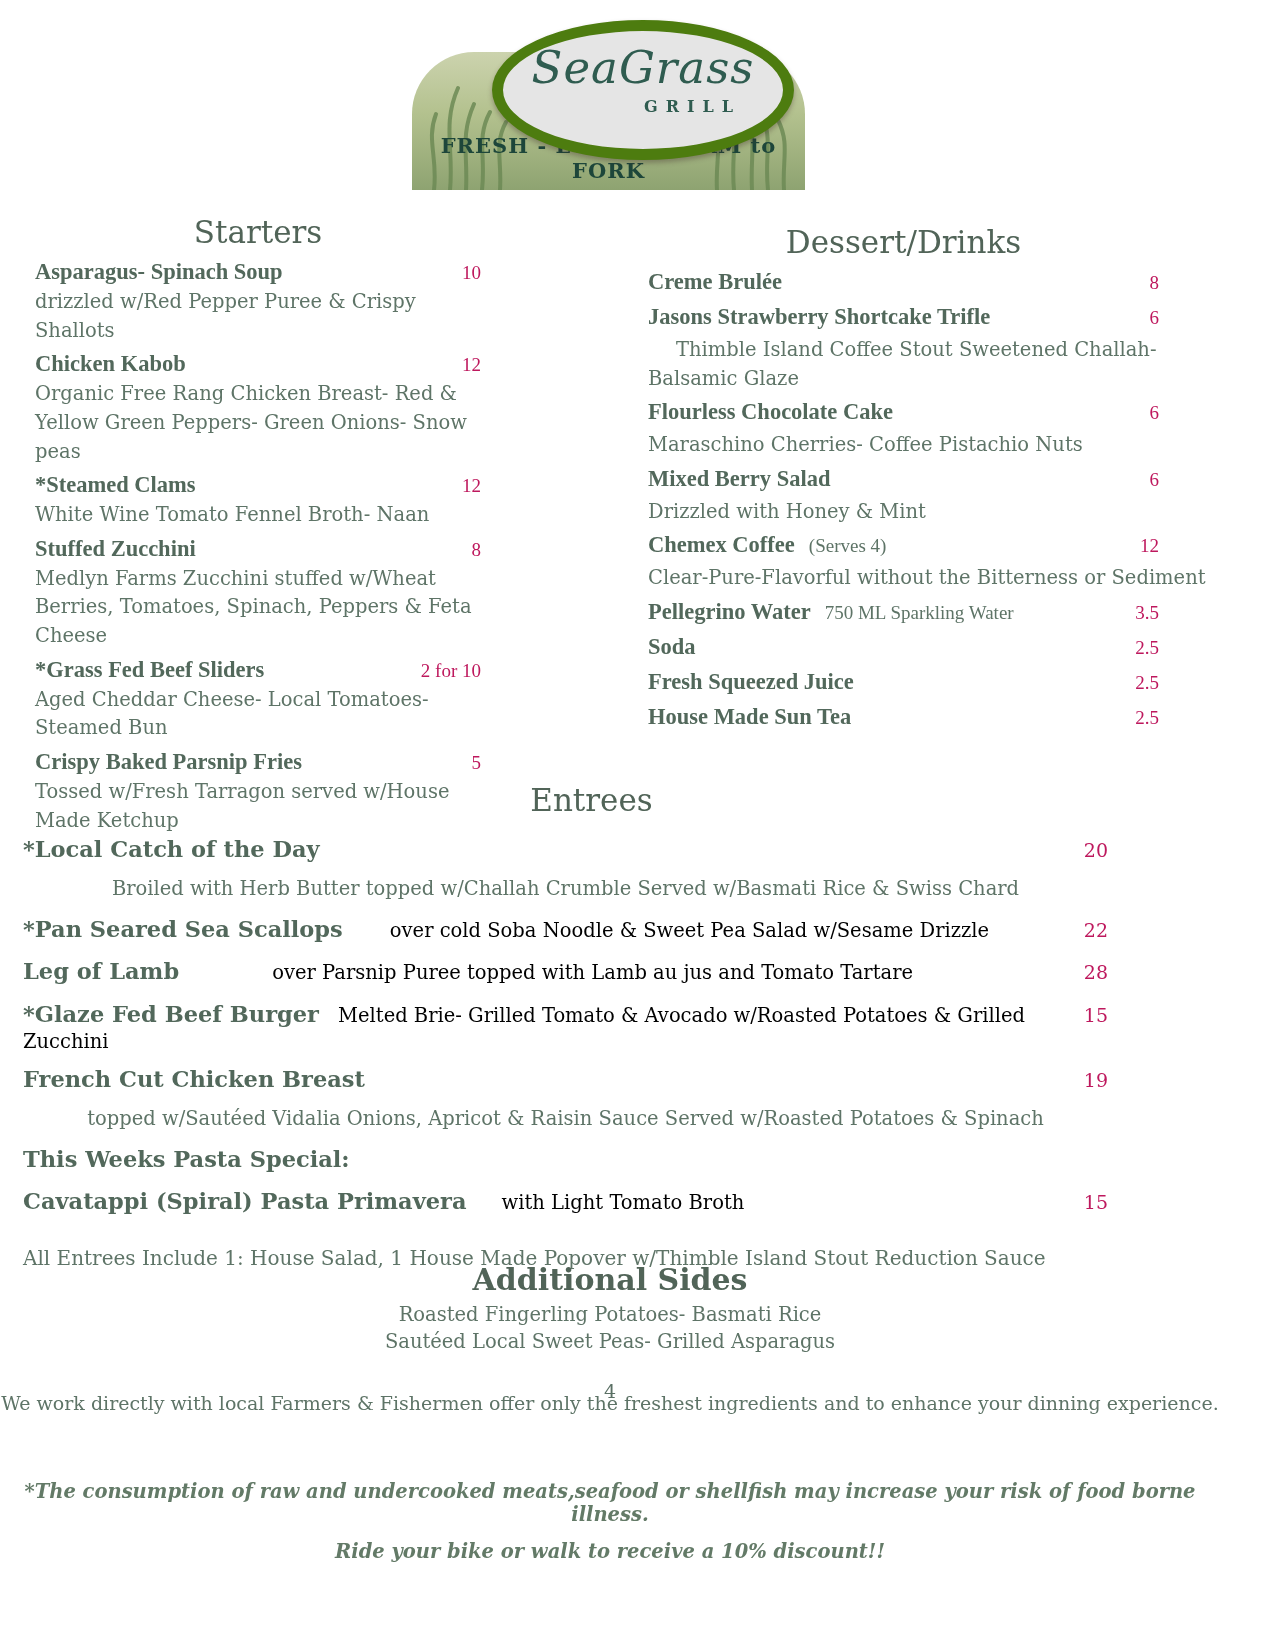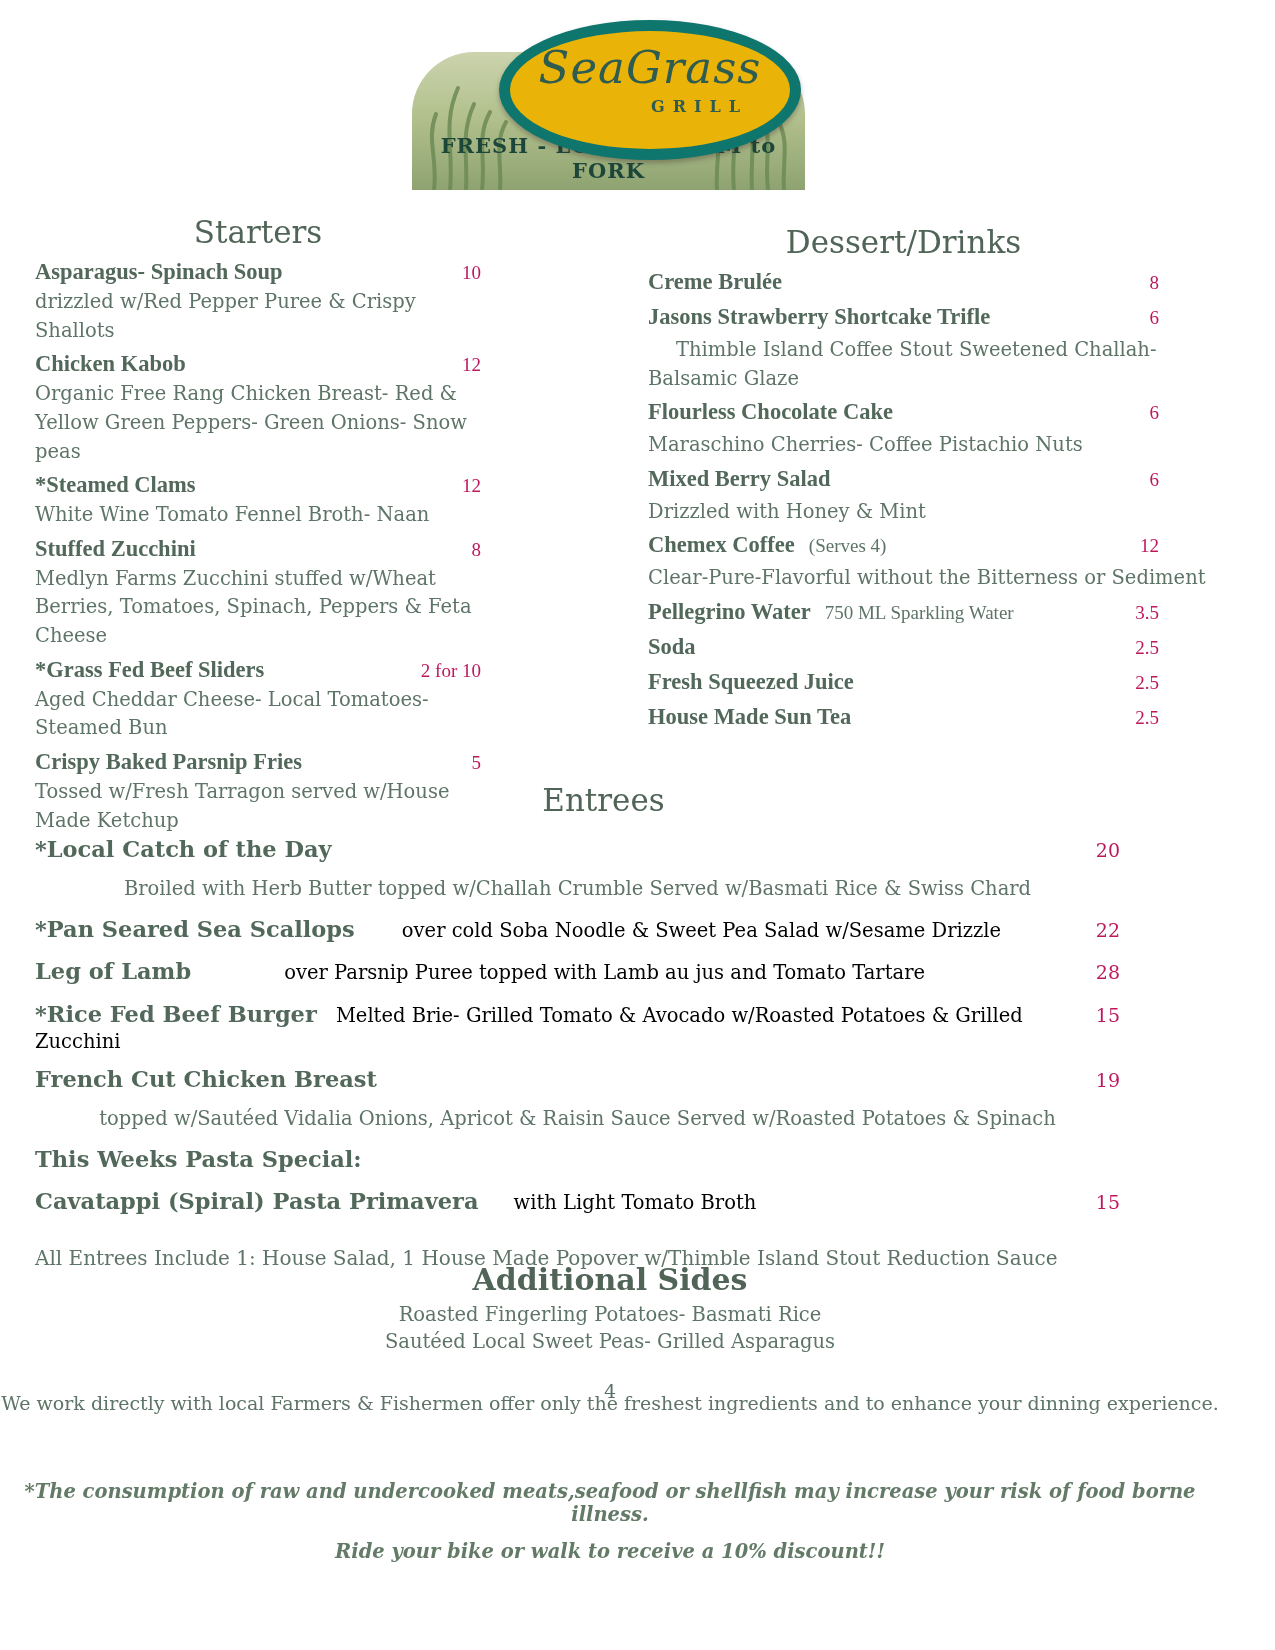--- a/index.html
+++ b/index.html
@@ -7,22 +7,22 @@
         font-family:"DejaVu Serif",serif;color:#5e7467;overflow:hidden;}
 
   
   .logo{position:absolute;left:412px;top:22px;width:393px;height:170px;}
   .logo-bg{position:absolute;left:0;top:30px;width:393px;height:138px;
            background:linear-gradient(180deg,#ccd3ae 0%,#b3c18e 45%,#8ea371 100%);
            border-radius:62px 62px 0 0;overflow:hidden;}
   .grass{position:absolute;left:0;top:0;}
   .logo-tagline{position:absolute;left:0;right:0;bottom:7px;text-align:center;
                 font-size:21px;font-weight:bold;letter-spacing:1px;color:#1d463a;}
-  .logo-oval{position:absolute;left:87px;top:-2px;width:280px;height:118px;
-             background:#eab308;border:11px solid #0f766e;border-radius:50%;
+  .logo-oval{position:absolute;left:80px;top:-2px;width:280px;height:118px;
+             background:#e5e5e5;border:11px solid #4d7c0f;border-radius:50%;
              box-shadow:0 3px 5px rgba(60,40,40,.35);}
   .logo-brand{position:absolute;left:0;right:0;top:14px;text-align:center;
               font-size:45px;font-style:italic;color:#2f5c50;letter-spacing:1px;line-height:1;}
   .logo-sub{position:absolute;right:42px;top:66px;font-size:16px;font-weight:bold;
             letter-spacing:8px;color:#2f5c50;}
 
   
   .sec-title{margin:0 0 6px 0;text-align:center;font-size:31px;font-weight:normal;color:#516458;}
   .mi-row{display:flex;justify-content:space-between;align-items:baseline;font-family:Liberation Serif, serif;}
   .mi-left{display:flex;align-items:baseline;}
@@ -31,21 +31,21 @@
   .mi-price{font-size:19px;color:#be185d;white-space:nowrap;margin-left:10px;}
   .mi-desc{font-size:19.5px;line-height:1.47;color:#5e7467;margin-bottom:3px;}
   .indent-first{text-indent:28px;}
   .nowrap{white-space:nowrap;}
 
   .starters{position:absolute;left:35px;top:214px;width:446px;}
   .desserts{position:absolute;left:648px;top:224px;width:511px;}
   .desserts .mi-row{margin-bottom:3px;}
 
   
-  .entrees{position:absolute;left:35px;top:782px;width:1085px;}
+  .entrees{position:absolute;left:23px;top:782px;width:1085px;}
   .entrees .sec-title{transform:translateX(26px);margin-bottom:16px;}
   .e-row{display:flex;justify-content:space-between;align-items:baseline;margin-bottom:11px;}
   .e-name{font-size:22.5px;font-weight:bold;color:#52685b;line-height:1.4;}
   .e-inline{font-size:19.5px;color:#000000;}
   .e-desc{text-align:center;font-size:19.5px;color:#5e7467;margin:2px 0 14px 0;}
   .e-note{text-align:left;font-size:20px;color:#5e7467;margin-top:28px;}
 
   
   .bottom{position:absolute;left:0;top:1262px;width:1220px;text-align:center;}
   .sides-title{font-size:30px;font-weight:bold;color:#516458;margin:0 0 4px 0;}
@@ -205,21 +205,21 @@
     <div class="e-row">
       <span>
         <span class="e-name">Leg of Lamb</span>
         <span class="e-inline" style="margin-left:88px">over Parsnip Puree topped with Lamb au jus and Tomato Tartare</span>
       </span>
       <span class="mi-price">28</span>
     </div>
 
     <div class="e-row">
       <span>
-        <span class="e-name">*Rice Fed Beef Burger</span>
+        <span class="e-name">*Glaze Fed Beef Burger</span>
         <span class="e-inline" style="margin-left:14px">Melted Brie- Grilled Tomato &amp; Avocado w/Roasted Potatoes &amp; Grilled Zucchini</span>
       </span>
       <span class="mi-price">15</span>
     </div>
 
     <div class="e-row">
       <span class="e-name">French Cut Chicken Breast</span>
       <span class="mi-price">19</span>
     </div>
     <div class="e-desc">topped w/Sautéed Vidalia Onions, Apricot &amp; Raisin Sauce Served w/Roasted Potatoes &amp; Spinach</div>

